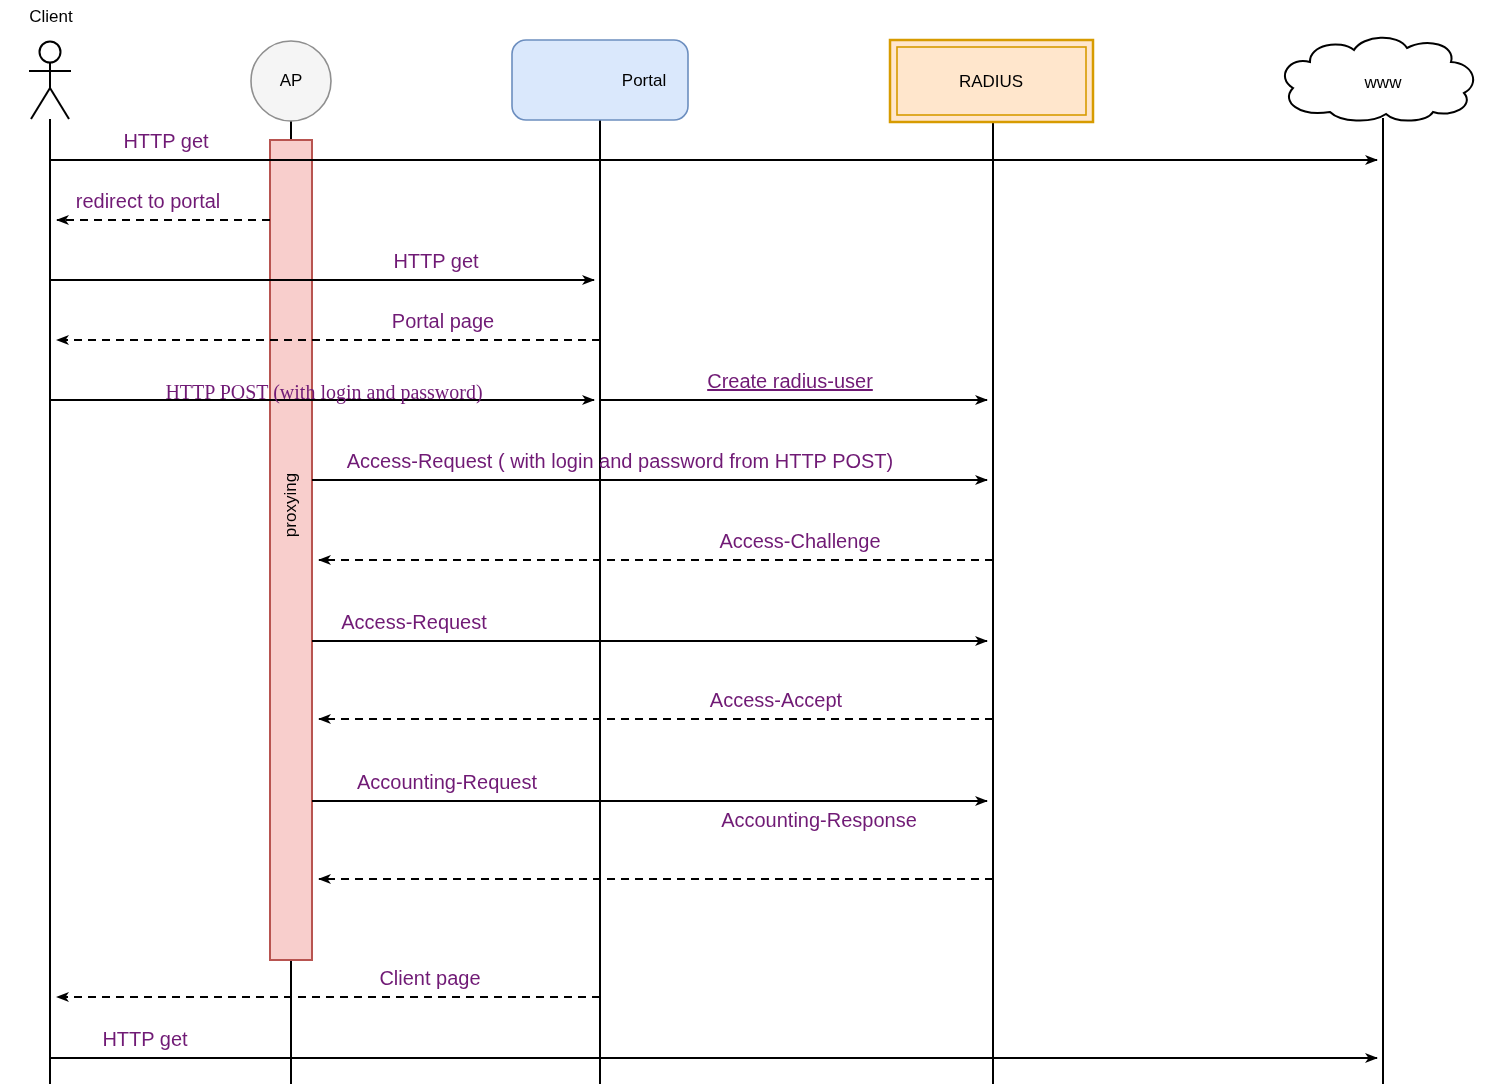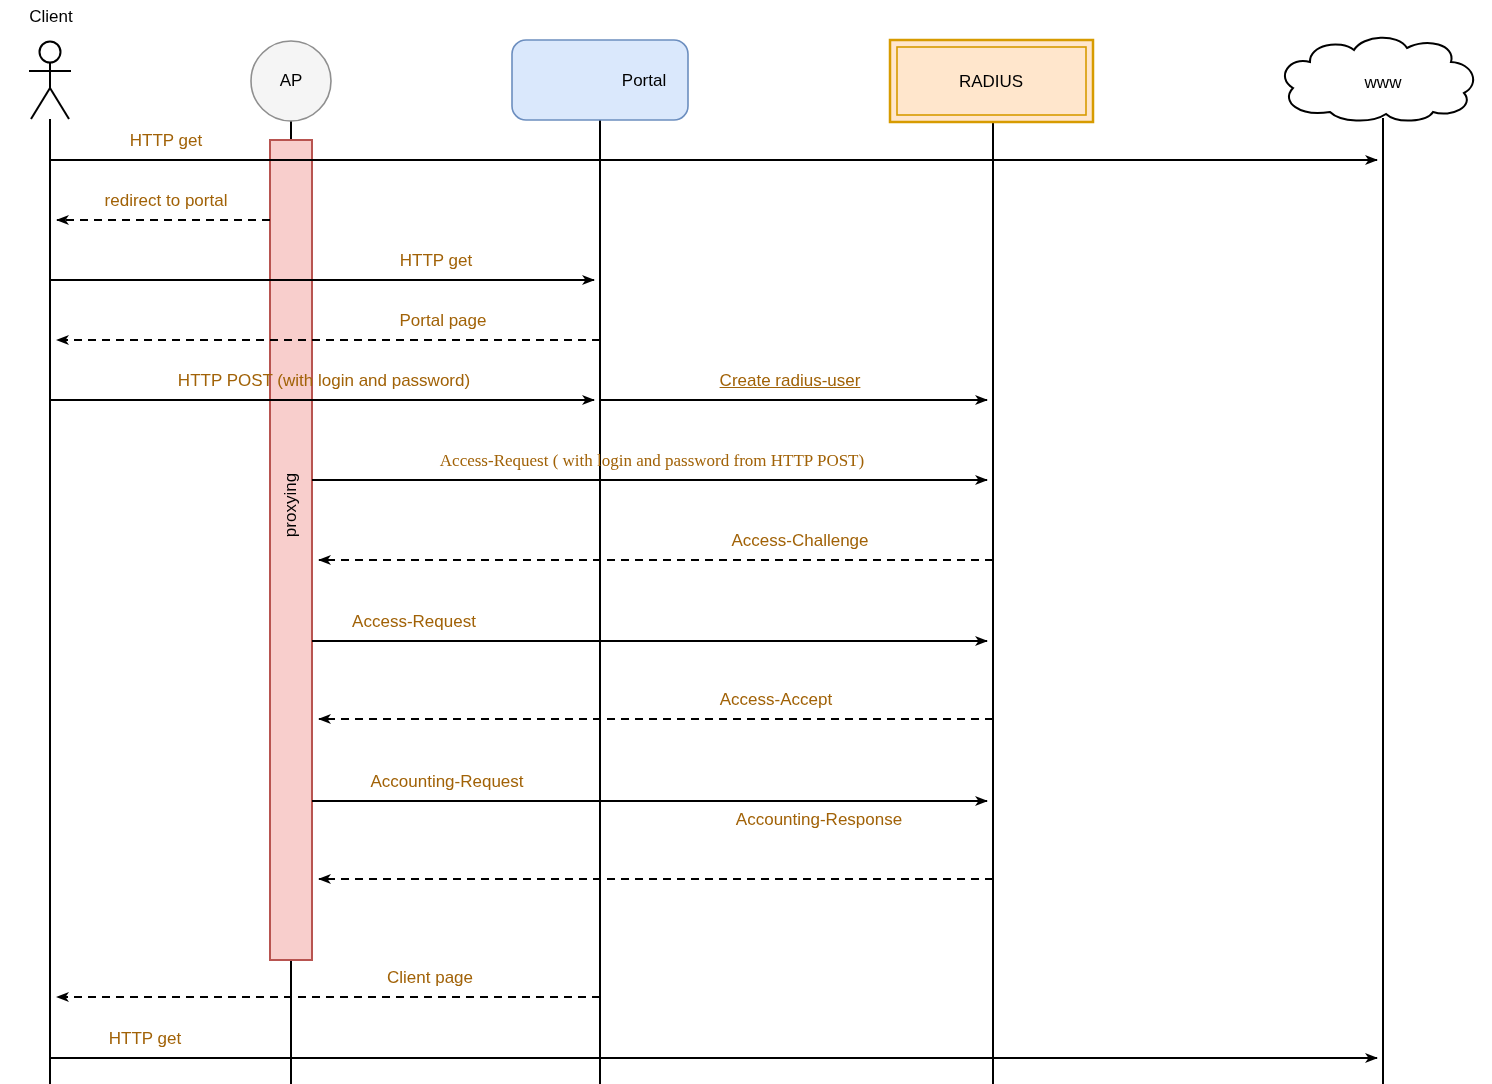--- a/index.html
+++ b/index.html
@@ -9,24 +9,24 @@
     height: 1084px;
     overflow: hidden;
     background: #ffffff;
     font-family: "Liberation Sans", sans-serif;
     color: #000;
   }
   #diagram-svg { position: absolute; left: 0; top: 0; }
   .msg {
     position: absolute;
     transform: translateX(-50%);
-    font-size: 17px;
+    font-size: 20px;
     line-height: 20px;
     white-space: nowrap;
-    color: #a16207;
+    color: #701a75;
   }
   .node-label {
     position: absolute;
     transform: translate(-50%, -50%);
     font-size: 17px;
     white-space: nowrap;
     color: #000;
   }
   .rotated {
     transform: translate(-50%, -50%) rotate(-90deg);
@@ -96,26 +96,26 @@
 
   <div class="node-label" style="left:51px; top:17px;">Client</div>
   <div class="node-label" style="left:291px; top:81px;">AP</div>
   <div class="node-label" style="left:600px; top:81px;margin-left:44px;">Portal</div>
   <div class="node-label" style="left:991px; top:82px;">RADIUS</div>
   <div class="node-label" style="left:1383px; top:83px;">www</div>
 
   <div class="node-label rotated" style="left:291px; top:505px;">proxying</div>
 
   <div class="msg" style="left:166px; top:131px;">HTTP get</div>
-  <div class="msg" style="left:166px; top:191px;">redirect to portal</div>
+  <div class="msg" style="left:148px; top:191px;">redirect to portal</div>
   <div class="msg" style="left:436px; top:251px;">HTTP get</div>
   <div class="msg" style="left:425px; top:311px;padding-left:36px;">Portal page</div>
-  <div class="msg" style="left:324px; top:371px;">HTTP POST (with login and password)</div>
+  <div class="msg" style="left:324px; top:382px;font-family:Liberation Serif, serif;">HTTP POST (with login and password)</div>
   <div class="msg" style="left:790px; top:371px;text-decoration:underline;">Create radius-user</div>
-  <div class="msg" style="left:652px; top:451px;font-family:Liberation Serif, serif;">Access-Request ( with login and password from HTTP POST)</div>
+  <div class="msg" style="left:620px; top:451px;">Access-Request ( with login and password from HTTP POST)</div>
   <div class="msg" style="left:800px; top:531px;">Access-Challenge</div>
   <div class="msg" style="left:414px; top:612px;">Access-Request</div>
   <div class="msg" style="left:776px; top:690px;">Access-Accept</div>
   <div class="msg" style="left:447px; top:772px;">Accounting-Request</div>
   <div class="msg" style="left:819px; top:810px;text-align:center;">Accounting-Response</div>
   <div class="msg" style="left:430px; top:968px;">Client page</div>
   <div class="msg" style="left:145px; top:1029px;">HTTP get</div>
 
 </div>
 

